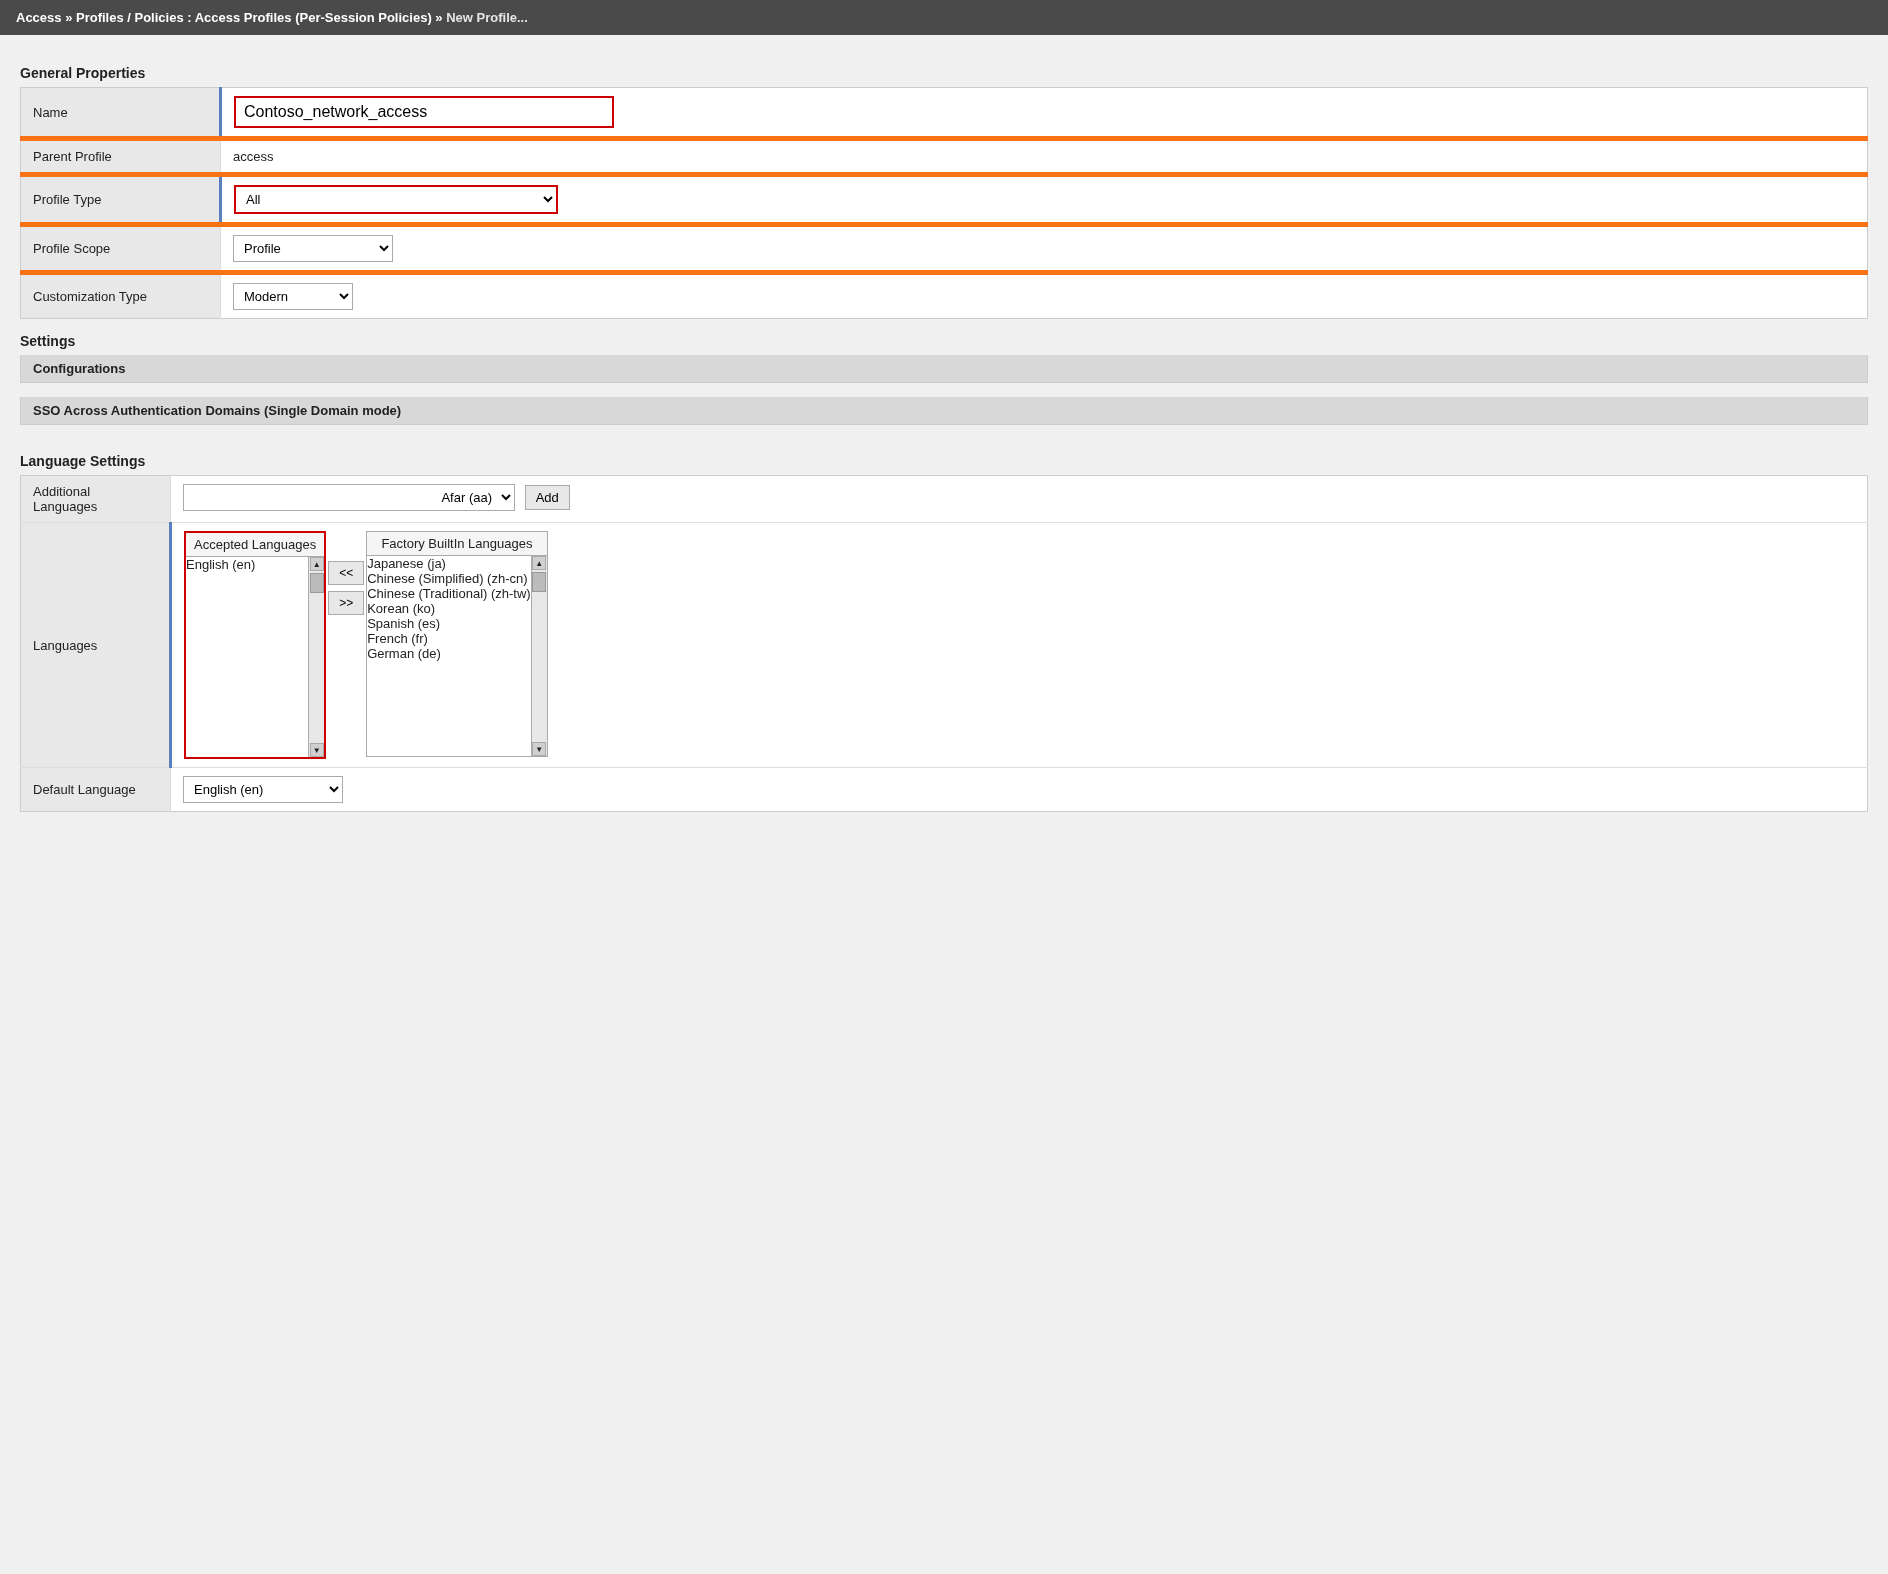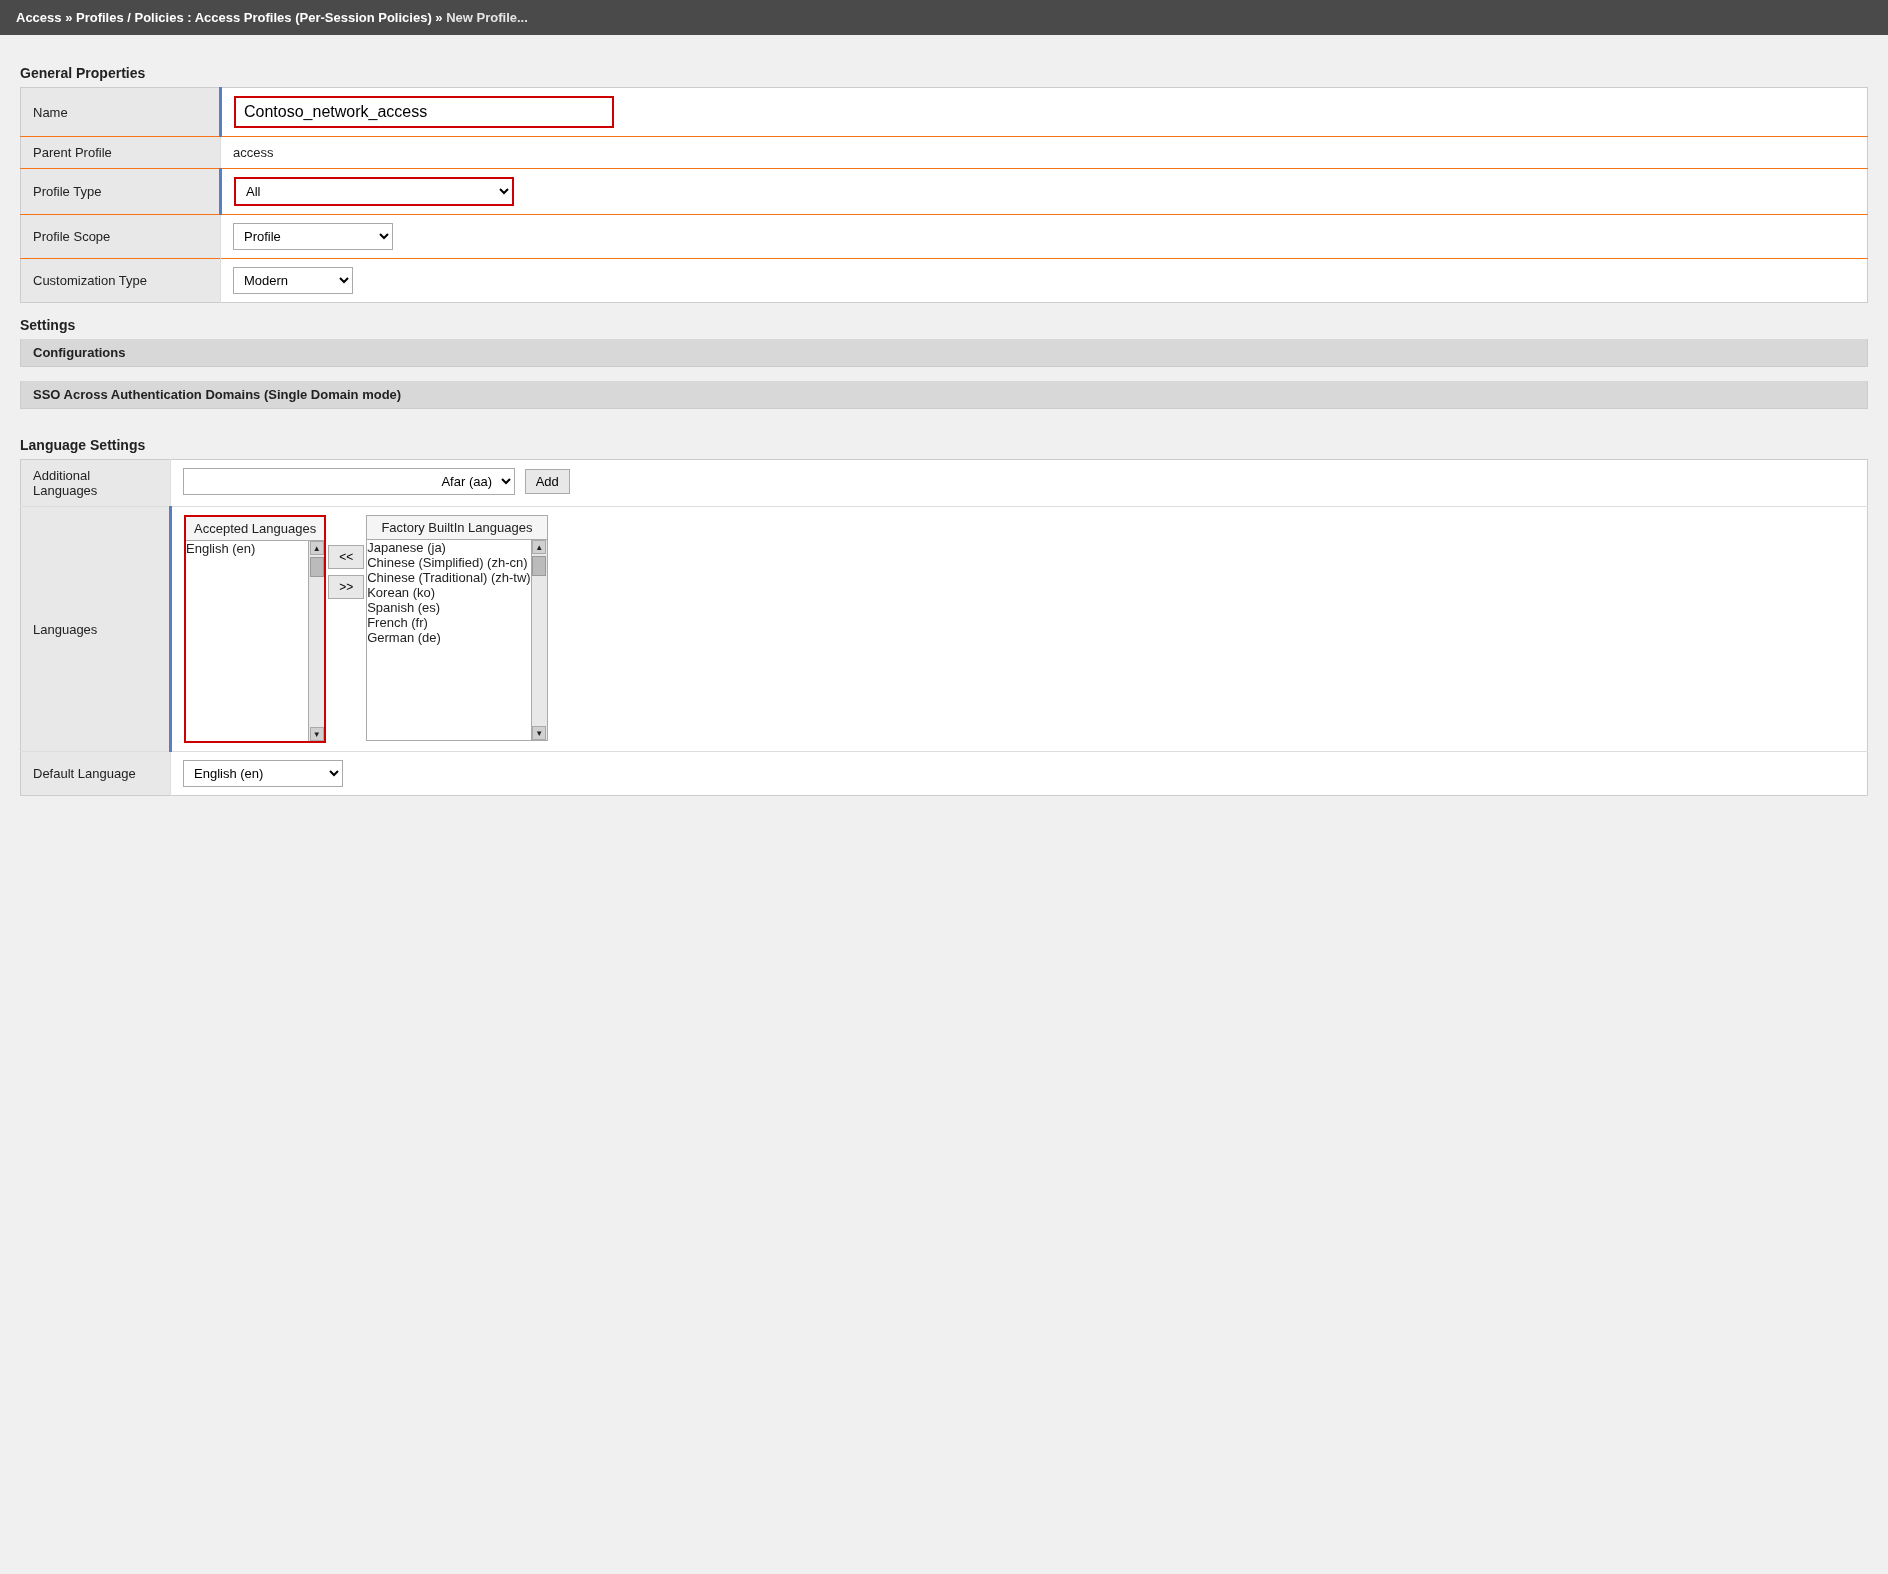--- a/index.html
+++ b/index.html
@@ -33,21 +33,21 @@
 
     
     .form-table {
       width: 100%;
       border-collapse: collapse;
       background: #fff;
       border: 1px solid #ccc;
       margin-bottom: 14px;
     }
     .form-table tr {
-      border-bottom: 1px solid #f97316;
+      border-bottom: 5px solid #f97316;
     }
     .form-table tr:last-child {
       border-bottom: none;
     }
     .form-table td {
       padding: 8px 12px;
       vertical-align: middle;
     }
     .form-table td:first-child {
       width: 200px;
@@ -71,21 +71,21 @@
     
     .select-dropdown {
       padding: 4px 6px;
       font-size: 13px;
       border: 1px solid #aaa;
       background: #fff;
       cursor: pointer;
     }
     .select-dropdown.red-border {
       border: 2px solid #cc0000;
-      width: 280px;
+      width: 324px;
     }
     .select-dropdown.normal {
       width: 160px;
     }
     .select-dropdown.small {
       width: 120px;
     }
 
     
     .settings-row {

